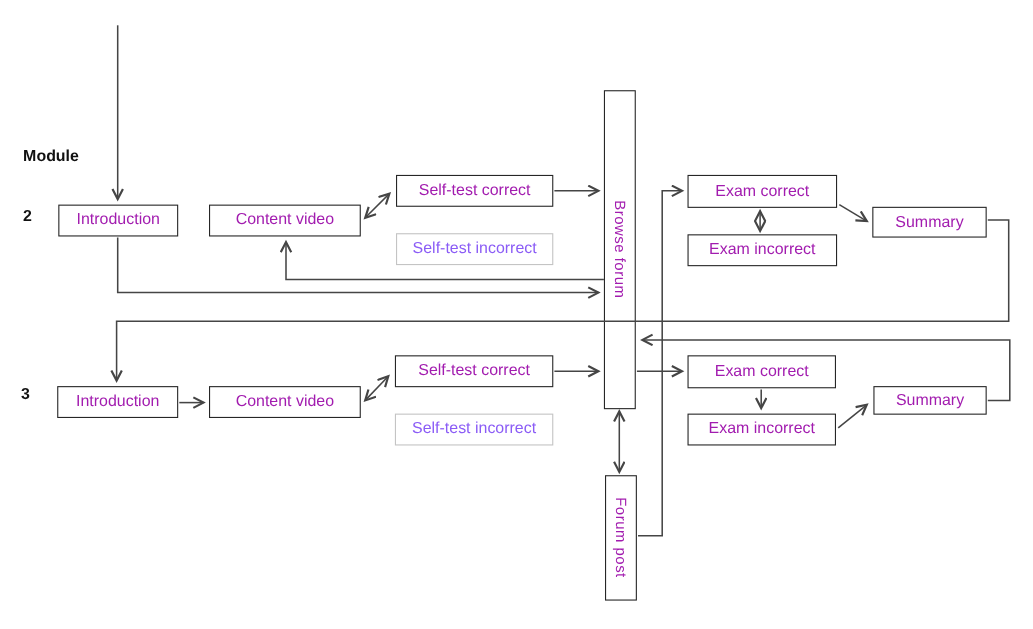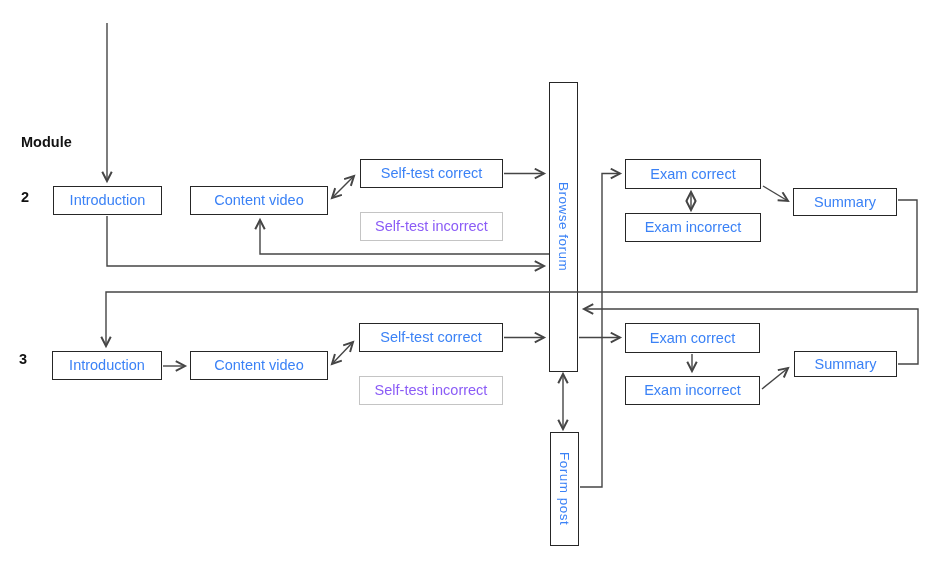--- a/index.html
+++ b/index.html
@@ -2,21 +2,21 @@
 <html><head>
 <meta charset="utf-8">
 <style>
   html,body { margin:0; padding:0; background:#ffffff; }
   .stage {
     position:relative; width:939px; height:572px; background:#ffffff;
     font-family:Liberation Sans, sans-serif; overflow:hidden;
   }
   .box {
     position:absolute; box-sizing:border-box; background:#ffffff;
-    border:1.5px solid #262626; color:#3b82f6;
+    border:1.5px solid #262626; color:#a21caf;
     display:flex; align-items:center; justify-content:center;
     font-size:14.5px; line-height:1; white-space:nowrap;
   }
   .box.inactive { border-color:#c4c4c4; color:#8b5cf6; }
   .vbox {
     writing-mode:vertical-rl; text-orientation:mixed;
     font-size:13.5px; letter-spacing:0.5px;
   }
   .lbl {
     position:absolute; font-weight:bold; font-size:14.5px; color:#111111;

